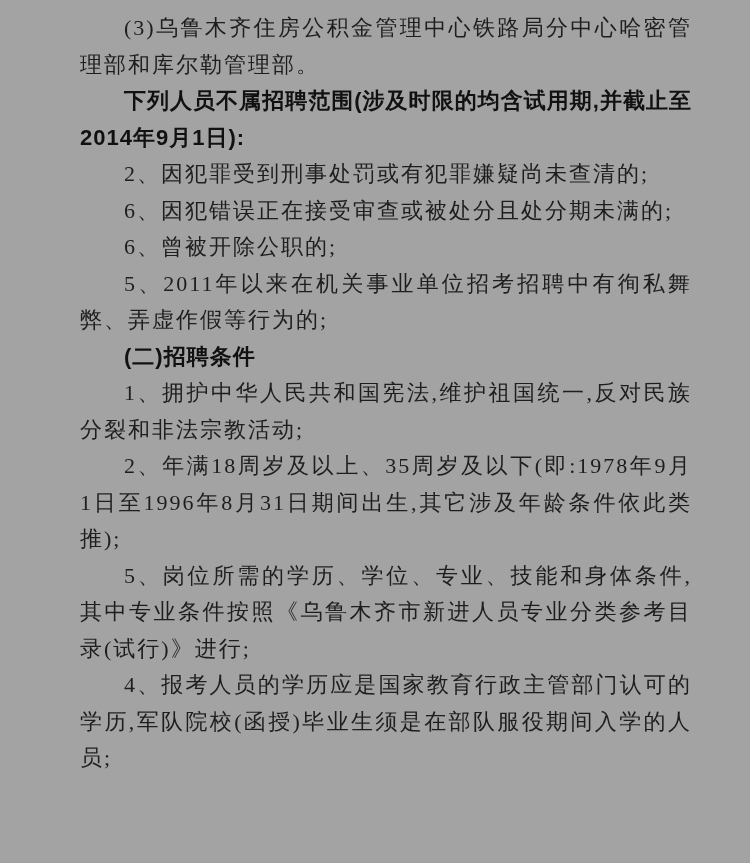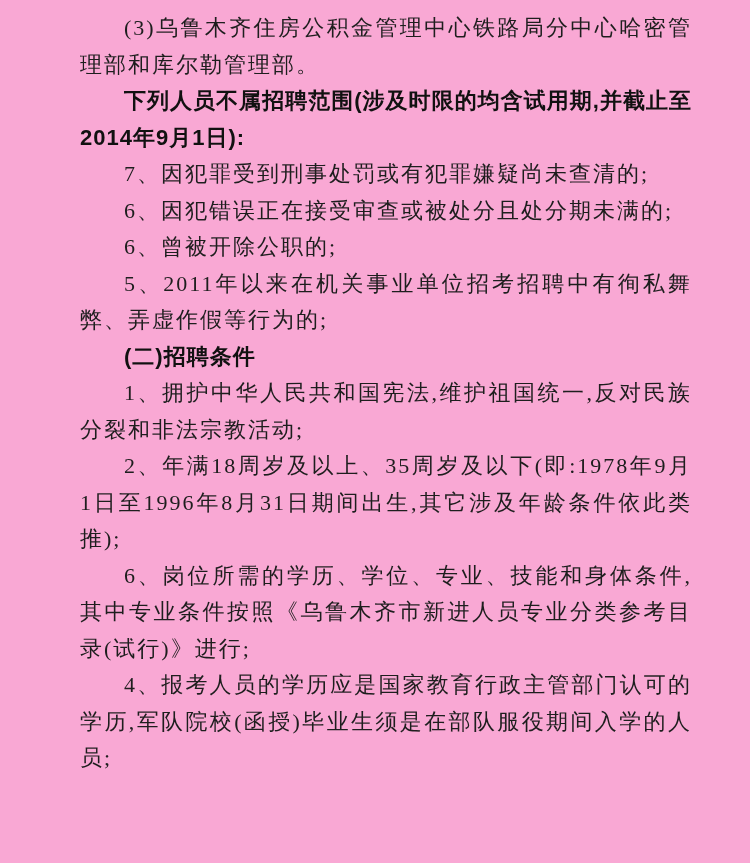--- a/index.html
+++ b/index.html
@@ -5,21 +5,21 @@
   html, body {
     margin: 0;
     padding: 0;
     background: #ffffff;
   }
   .page {
     position: relative;
     width: 750px;
     height: 863px;
     box-sizing: border-box;
-    background: #f9a8d4;
+    background: #a3a3a3;
     padding: 10px 58px 20px 80px;
     overflow: hidden;
     font-family: "Liberation Serif", "DejaVu Serif", serif;
   }
   .para {
     margin: 0;
     font-size: 22px;
     line-height: 36.5px;
     color: #1e1e1e;
     letter-spacing: 2px;
@@ -34,22 +34,22 @@
     letter-spacing: 1px;
     color: #111111;
   }
 </style>
 </head>
 <body>
 
 <div class="page">
   <p class="para">(3)乌鲁木齐住房公积金管理中心铁路局分中心哈密管理部和库尔勒管理部。</p>
   <p class="para bold">下列人员不属招聘范围(涉及时限的均含试用期,并截止至2014年9月1日):</p>
-  <p class="para">7、因犯罪受到刑事处罚或有犯罪嫌疑尚未查清的;</p>
+  <p class="para">2、因犯罪受到刑事处罚或有犯罪嫌疑尚未查清的;</p>
   <p class="para">6、因犯错误正在接受审查或被处分且处分期未满的;</p>
   <p class="para">6、曾被开除公职的;</p>
   <p class="para">5、2011年以来在机关事业单位招考招聘中有徇私舞弊、弄虚作假等行为的;</p>
   <p class="para bold">(二)招聘条件</p>
   <p class="para">1、拥护中华人民共和国宪法,维护祖国统一,反对民族分裂和非法宗教活动;</p>
   <p class="para">2、年满18周岁及以上、35周岁及以下(即:1978年9月1日至1996年8月31日期间出生,其它涉及年龄条件依此类推);</p>
-  <p class="para">6、岗位所需的学历、学位、专业、技能和身体条件,其中专业条件按照《乌鲁木齐市新进人员专业分类参考目录(试行)》进行;</p>
+  <p class="para">5、岗位所需的学历、学位、专业、技能和身体条件,其中专业条件按照《乌鲁木齐市新进人员专业分类参考目录(试行)》进行;</p>
   <p class="para">4、报考人员的学历应是国家教育行政主管部门认可的学历,军队院校(函授)毕业生须是在部队服役期间入学的人员;</p>
 </div>
 
 </body></html>

